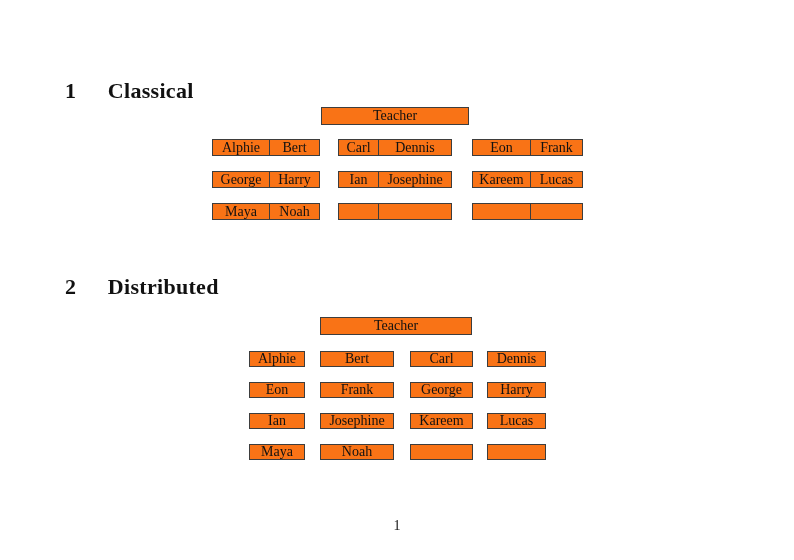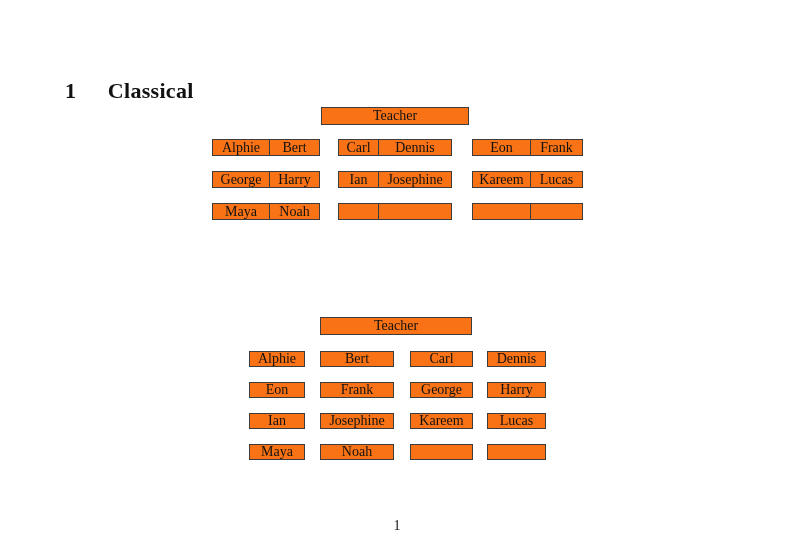--- a/index.html
+++ b/index.html
@@ -101,20 +101,24 @@
   </div>
   <div class="desk" style="left:338px; top:203px; width:114px;">
     <div class="cell" style="width:39px;"></div>
     <div class="cell right"></div>
   </div>
   <div class="desk" style="left:472px; top:203px; width:111px;">
     <div class="cell" style="width:57px;"></div>
     <div class="cell right"></div>
   </div>
 
+  <div class="heading" style="top:274px;">
+    <span class="hnum">2</span>
+    <span class="htitle">Distributed</span>
+  </div>
 
   <div class="box" style="left:320px; top:317px; width:152px; height:18px;">
     <span>Teacher</span>
   </div>
 
   <div class="box" style="left:249px; top:351px; width:56px; height:16px;">Alphie</div>
   <div class="box" style="left:320px; top:351px; width:74px; height:16px;">Bert</div>
   <div class="box" style="left:410px; top:351px; width:63px; height:16px;">Carl</div>
   <div class="box" style="left:487px; top:351px; width:59px; height:16px;">Dennis</div>
 

